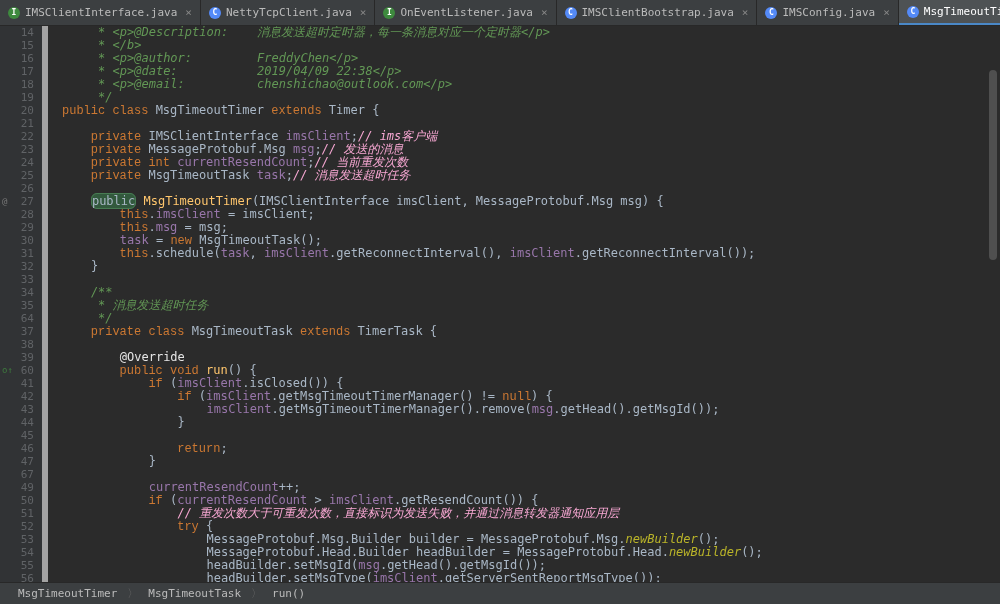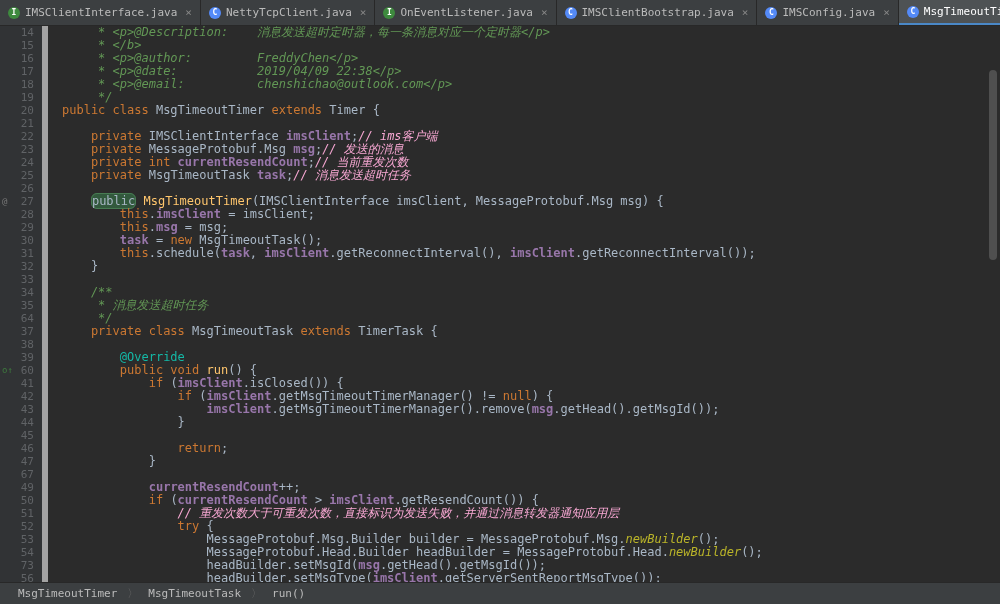--- a/index.html
+++ b/index.html
@@ -60,25 +60,25 @@
   padding-left: 14px;
   font-size: 12px;
   line-height: 13px;
   white-space: pre;
   position: relative;
   overflow: hidden;
 }
 .code .line { height: 13px; }
 
 
-.c-kw  { color: #cc7832; }
+.c-kw  { color: #cc7832; font-family: Liberation Mono, monospace; }
 .c-com { color: #f9a8d4; font-style: italic; }
 .c-doc { color: #629755; font-style: italic; }
-.c-fld { color: #9876aa; font-weight: bold; }
-.c-ann { color: #14b8a6; }
+.c-fld { color: #9876aa; }
+.c-ann { color: #e5e5e5; }
 .c-mtd { color: #ffc66d; }
 .c-stat{ color: #bbb529; font-style: italic; text-align: center; }
 .c-type{ color: #a9b7c6; }
 .hl    { background: #32593d; border:1px solid #487b53; border-radius:6px;}
 
 .gutter-marker {
   position: absolute; left: 2px; font-size: 9px;
 }
 .marker-at { color: #787878; }
 .marker-override { color: #3e7a3e; }
@@ -180,21 +180,21 @@
       <div class="ln">45</div>
       <div class="ln">46</div>
       <div class="ln">47</div>
       <div class="ln">67</div>
       <div class="ln">49</div>
       <div class="ln">50</div>
       <div class="ln">51</div>
       <div class="ln">52</div>
       <div class="ln">53</div>
       <div class="ln">54</div>
-      <div class="ln">73</div>
+      <div class="ln">55</div>
       <div class="ln">56</div>
     </div>
   <div class="code"><div class="line"><span class="c-doc">     * &lt;p&gt;@Description: </span><span class="c-doc">   消息发送超时定时器，每一条消息对应一个定时器</span><span class="c-doc">&lt;/p&gt;</span></div><div class="line"><span class="c-doc">     * &lt;/b&gt;</span></div><div class="line"><span class="c-doc">     * &lt;p&gt;@author:         FreddyChen&lt;/p&gt;</span></div><div class="line"><span class="c-doc">     * &lt;p&gt;@date:           2019/04/09 22:38&lt;/p&gt;</span></div><div class="line"><span class="c-doc">     * &lt;p&gt;@email:          chenshichao@outlook.com&lt;/p&gt;</span></div><div class="line"><span class="c-doc">     */</span></div><div class="line"><span class="c-kw">public class </span><span class="c-type">MsgTimeoutTimer </span><span class="c-kw">extends </span><span class="c-type">Timer {</span></div><div class="line"><span></span></div><div class="line"><span class="c-kw">    private </span><span class="c-type">IMSClientInterface </span><span class="c-fld">imsClient</span><span class="c-type">;</span><span class="c-com">// ims客户端</span></div><div class="line"><span class="c-kw">    private </span><span class="c-type">MessageProtobuf.Msg </span><span class="c-fld">msg</span><span class="c-type">;</span><span class="c-com">// 发送的消息</span></div><div class="line"><span class="c-kw">    private int </span><span class="c-fld">currentResendCount</span><span class="c-type">;</span><span class="c-com">// 当前重发次数</span></div><div class="line"><span class="c-kw">    private </span><span class="c-type">MsgTimeoutTask </span><span class="c-fld">task</span><span class="c-type">;</span><span class="c-com">// 消息发送超时任务</span></div><div class="line"><span></span></div><div class="line"><span>    </span><span class="hl">public</span><span class="c-type"> </span><span class="c-mtd">MsgTimeoutTimer</span><span class="c-type">(IMSClientInterface imsClient, MessageProtobuf.Msg msg) {</span></div><div class="line"><span class="c-kw">        this</span><span class="c-type">.</span><span class="c-fld">imsClient</span><span class="c-type"> = imsClient;</span></div><div class="line"><span class="c-kw">        this</span><span class="c-type">.</span><span class="c-fld">msg</span><span class="c-type"> = msg;</span></div><div class="line"><span>        </span><span class="c-fld">task</span><span class="c-type"> = </span><span class="c-kw">new </span><span class="c-type">MsgTimeoutTask();</span></div><div class="line"><span class="c-kw">        this</span><span class="c-type">.schedule(</span><span class="c-fld">task</span><span class="c-type">, </span><span class="c-fld">imsClient</span><span class="c-type">.getReconnectInterval(), </span><span class="c-fld">imsClient</span><span class="c-type">.getReconnectInterval());</span></div><div class="line"><span class="c-type">    }</span></div><div class="line"><span></span></div><div class="line"><span class="c-doc">    /**</span></div><div class="line"><span class="c-doc">     * 消息发送超时任务</span></div><div class="line"><span class="c-doc">     */</span></div><div class="line"><span class="c-kw">    private class </span><span class="c-type">MsgTimeoutTask </span><span class="c-kw">extends </span><span class="c-type">TimerTask {</span></div><div class="line"><span></span></div><div class="line"><span class="c-ann">        @Override</span></div><div class="line"><span class="c-kw">        public void </span><span class="c-mtd">run</span><span class="c-type">() {</span></div><div class="line"><span class="c-kw">            if </span><span class="c-type">(</span><span class="c-fld">imsClient</span><span class="c-type">.isClosed()) {</span></div><div class="line"><span class="c-kw">                if </span><span class="c-type">(</span><span class="c-fld">imsClient</span><span class="c-type">.getMsgTimeoutTimerManager() != </span><span class="c-kw">null</span><span class="c-type">) {</span></div><div class="line"><span>                    </span><span class="c-fld">imsClient</span><span class="c-type">.getMsgTimeoutTimerManager().remove(</span><span class="c-fld">msg</span><span class="c-type">.getHead().getMsgId());</span></div><div class="line"><span class="c-type">                }</span></div><div class="line"><span></span></div><div class="line"><span class="c-kw">                return</span><span class="c-type">;</span></div><div class="line"><span class="c-type">            }</span></div><div class="line"><span></span></div><div class="line"><span>            </span><span class="c-fld">currentResendCount</span><span class="c-type">++;</span></div><div class="line"><span class="c-kw">            if </span><span class="c-type">(</span><span class="c-fld">currentResendCount</span><span class="c-type"> &gt; </span><span class="c-fld">imsClient</span><span class="c-type">.getResendCount()) {</span></div><div class="line"><span class="c-com">                // 重发次数大于可重发次数，直接标识为发送失败，并通过消息转发器通知应用层</span></div><div class="line"><span class="c-kw">                try </span><span class="c-type">{</span></div><div class="line"><span class="c-type">                    MessageProtobuf.Msg.Builder builder = MessageProtobuf.Msg.</span><span class="c-stat">newBuilder</span><span class="c-type">();</span></div><div class="line"><span class="c-type">                    MessageProtobuf.Head.Builder headBuilder = MessageProtobuf.Head.</span><span class="c-stat">newBuilder</span><span class="c-type">();</span></div><div class="line"><span class="c-type">                    headBuilder.setMsgId(</span><span class="c-fld">msg</span><span class="c-type">.getHead().getMsgId());</span></div><div class="line"><span class="c-type">                    headBuilder.setMsgType(</span><span class="c-fld">imsClient</span><span class="c-type">.getServerSentReportMsgType());</span></div></div>
 </div>
 
 <div class="scrollbar-v">
   <div class="scrollbar-thumb"></div>
 </div>
 
 <div class="breadcrumb">

